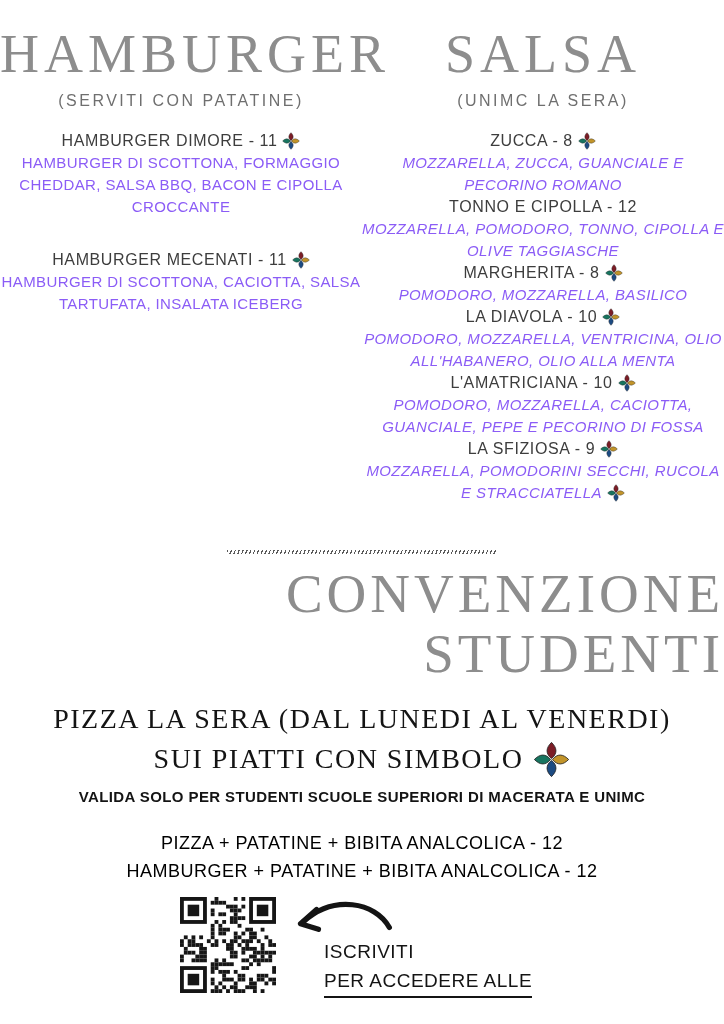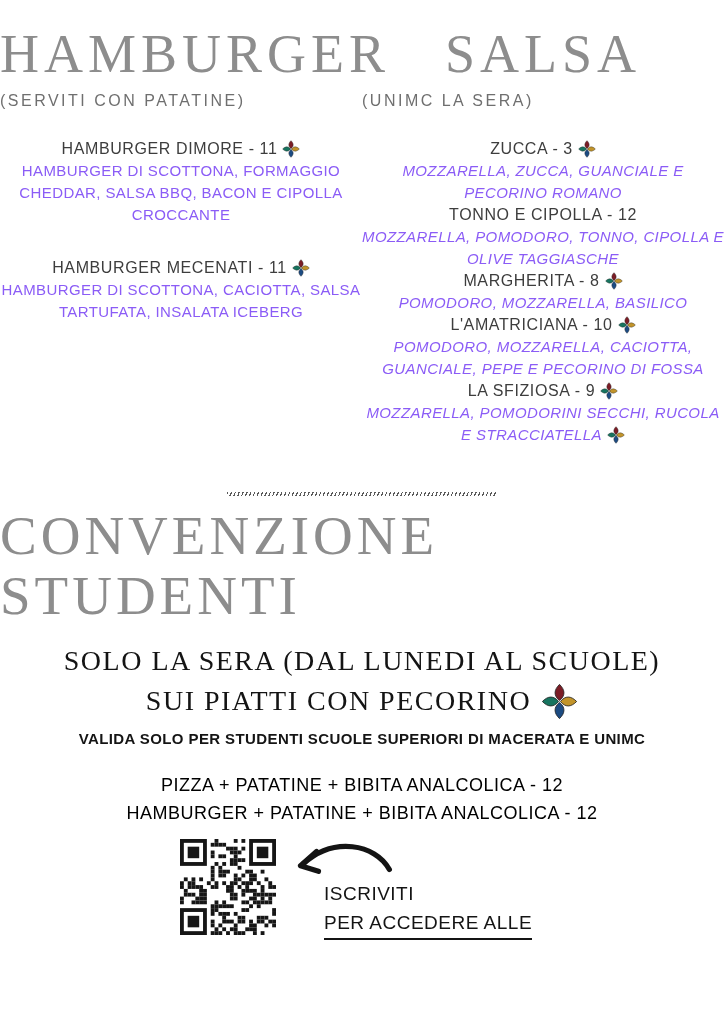--- a/index.html
+++ b/index.html
@@ -3,40 +3,40 @@
 <meta charset="utf-8">
 <style>
   * { margin:0; padding:0; box-sizing:border-box; }
   html,body { width:724px; height:1024px; background:#ffffff; overflow:hidden;
               font-family:"Liberation Sans", sans-serif; }
   .page { width:724px; height:1024px; padding-top:26px; position:relative; }
 
   
   .display { font-family:"Liberation Serif", serif; font-weight:400; }
   .col-title { font-size:54px; color:#8d8d8d; letter-spacing:5px; text-align:center; line-height:1.05; }
-  .col-subtitle { font-size:16px; color:#6f6f6f; letter-spacing:2.5px; text-align:left; margin-top:9px; }
+  .col-subtitle { font-size:16px; color:#6f6f6f; letter-spacing:2.5px; text-align:center; margin-top:9px; }
 
   
   .menu-top { display:flex; }
   .col { width:50%; }
-  .items { margin-top:28px; }
+  .items { margin-top:20px; }
   .item-name { font-size:16px; color:#3d3d3d; letter-spacing:.6px; text-align:center; line-height:22px; }
   .item-desc { font-size:15px; color:#8b5cf6; letter-spacing:.4px; text-align:center; line-height:22px; }
   .italic { font-style:italic; }
   .hb-item { margin-bottom:31px; }
 
   .flower-icon { width:18px; height:18px; vertical-align:-4px; margin-left:5px; }
   .flower-icon.big { width:37px; height:37px; vertical-align:-10px; margin-left:10px; }
 
   
   .divider { width:270px; height:4px; margin:46px auto 10px auto;
              background:repeating-linear-gradient(112deg, #5a5a5a 0 1.2px, transparent 1.2px 3.6px); }
 
   
-  .conv-title { font-size:55px; color:#8d8d8d; letter-spacing:4px; text-align:left; line-height:1.1; margin-top:8px; }
+  .conv-title { font-size:55px; color:#8d8d8d; letter-spacing:4px; text-align:right; line-height:1.1; margin-top:8px; }
   .conv-line { font-size:28px; color:#141414; letter-spacing:1.5px; text-align:center; line-height:40px; }
   .conv-lines { margin-top:14px; }
   .validity { font-size:15px; font-weight:700; color:#141414; letter-spacing:.4px; text-align:center; margin-top:9px; }
   .combos { margin-top:24px; }
   .combo-line { font-size:18px; color:#000000; letter-spacing:.5px; text-align:center; line-height:28px; }
 
   
   .signup-row { display:flex; justify-content:center; margin-top:12px; }
   .qr-box { width:96px; height:96px; flex:0 0 auto; }
   .signup-text { margin-left:48px; position:relative; padding-top:40px; width:220px; }
@@ -83,34 +83,40 @@
         </div>
       </div>
     </section>
 
     <section class="col">
       <h1 class="display col-title">SALSA</h1>
       <div class="col-subtitle">(UNIMC LA SERA)</div>
 
       <div class="items">
         <div>
-          <div class="item-name"><span>ZUCCA - 3</span><svg class="flower-icon" viewBox="0 0 40 40">
+          <div class="item-name"><span>ZUCCA - 8</span><svg class="flower-icon" viewBox="0 0 40 40">
                 <use href="#flower"></use>
               </svg></div>
           <div class="item-desc italic">MOZZARELLA, ZUCCA, GUANCIALE E PECORINO ROMANO</div>
         </div>
         <div>
           <div class="item-name"><span>TONNO E CIPOLLA - 12</span></div>
           <div class="item-desc italic">MOZZARELLA, POMODORO, TONNO, CIPOLLA E OLIVE TAGGIASCHE</div>
         </div>
         <div>
           <div class="item-name"><span>MARGHERITA - 8</span><svg class="flower-icon" viewBox="0 0 40 40">
                 <use href="#flower"></use>
               </svg></div>
           <div class="item-desc italic">POMODORO, MOZZARELLA, BASILICO</div>
+        </div>
+        <div>
+          <div class="item-name"><span>LA DIAVOLA - 10</span><svg class="flower-icon" viewBox="0 0 40 40">
+                <use href="#flower"></use>
+              </svg></div>
+          <div class="item-desc italic">POMODORO, MOZZARELLA, VENTRICINA, OLIO ALL'HABANERO, OLIO ALLA MENTA</div>
         </div>
         <div>
           <div class="item-name"><span>L'AMATRICIANA - 10</span><svg class="flower-icon" viewBox="0 0 40 40">
                 <use href="#flower"></use>
               </svg></div>
           <div class="item-desc italic">POMODORO, MOZZARELLA, CACIOTTA, GUANCIALE, PEPE E PECORINO DI FOSSA</div>
         </div>
         <div>
           <div class="item-name"><span>LA SFIZIOSA - 9</span><svg class="flower-icon" viewBox="0 0 40 40">
                 <use href="#flower"></use>
@@ -122,22 +128,22 @@
       </div>
     </section>
   </div>
 
   <div class="divider"></div>
 
   <section>
     <h1 class="display conv-title">CONVENZIONE STUDENTI</h1>
 
     <div class="conv-lines">
-      <div class="display conv-line">SOLO LA SERA (DAL LUNEDI AL SCUOLE)</div>
-      <div class="display conv-line"><span>SUI PIATTI CON PECORINO</span><svg class="flower-icon big" viewBox="0 0 40 40">
+      <div class="display conv-line">PIZZA LA SERA (DAL LUNEDI AL VENERDI)</div>
+      <div class="display conv-line"><span>SUI PIATTI CON SIMBOLO</span><svg class="flower-icon big" viewBox="0 0 40 40">
             <use href="#flower"></use>
           </svg></div>
     </div>
 
     <div class="validity">VALIDA SOLO PER STUDENTI SCUOLE SUPERIORI DI MACERATA E UNIMC</div>
 
     <div class="combos">
       <div class="combo-line">PIZZA + PATATINE + BIBITA ANALCOLICA - 12</div>
       <div class="combo-line">HAMBURGER + PATATINE + BIBITA ANALCOLICA - 12</div>
     </div>

